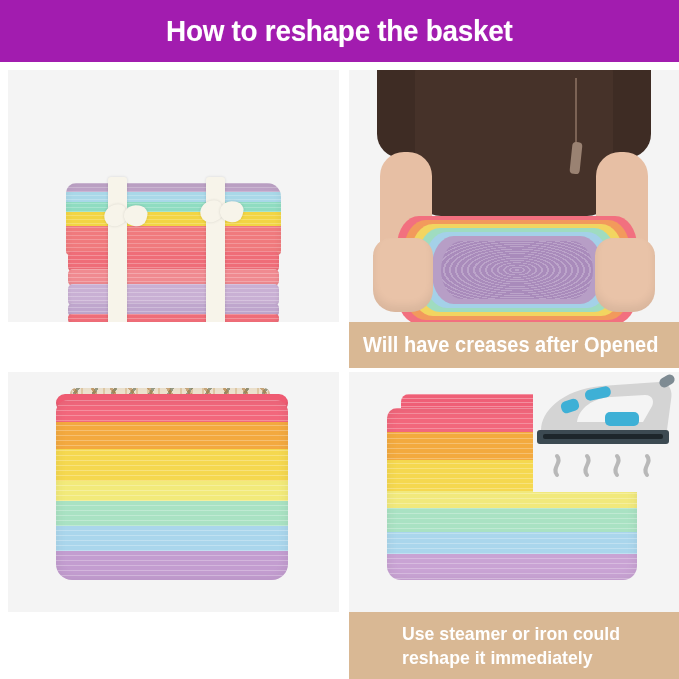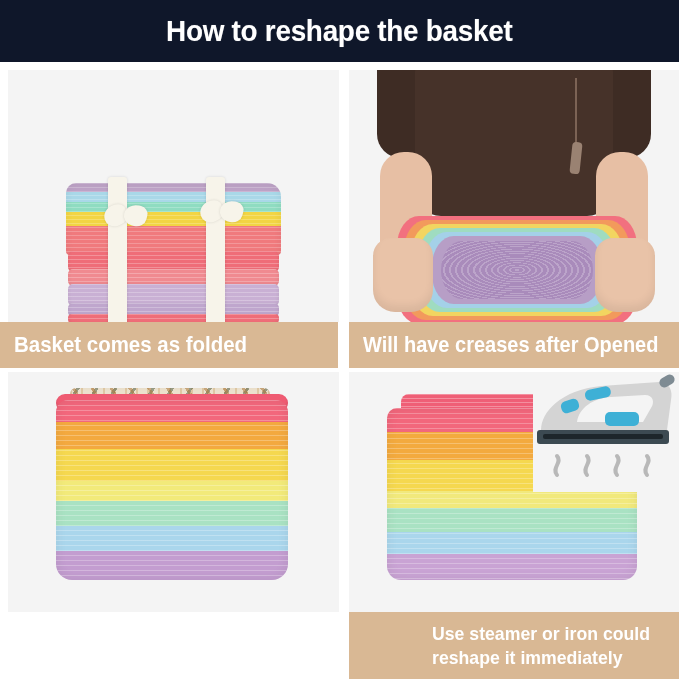--- a/index.html
+++ b/index.html
@@ -11,21 +11,21 @@
   }
   .infographic{
     position:relative;
     width:679px; height:679px;
     background:#ffffff;
   }
 
   
   .header-banner{
     position:absolute; left:0; top:0; width:679px; height:62px;
-    background:#0f172a;
+    background:#a21caf;
     display:flex; align-items:center; justify-content:center;
   }
   .header-title{
     color:#ffffff;
     font-size:30px;
     font-weight:bold;
     letter-spacing:-0.3px;
     transform:scaleX(0.93);
     white-space:nowrap;
     text-shadow:0 0 1px rgba(255,255,255,.35);
@@ -47,21 +47,21 @@
   
   .caption-bar{
     position:absolute;
     background:#d9b894;
     display:flex; align-items:center;
     padding-left:14px;
   }
   .caption-bar.c1{ left:0;    top:322px; width:338px; height:46px; }
   .caption-bar.c2{ left:349px;top:322px; width:330px; height:46px; }
   .caption-bar.c3{ left:0;    top:612px; width:338px; height:67px; flex-direction:column; justify-content:center; align-items:flex-start; }
-  .caption-bar.c4{ left:349px;top:612px; width:330px; height:67px; flex-direction:column; justify-content:center; align-items:flex-start; padding-left:83px;}
+  .caption-bar.c4{ left:349px;top:612px; width:330px; height:67px; flex-direction:column; justify-content:center; align-items:flex-start; padding-left:53px;}
 
   .caption-text{
     color:#ffffff; font-size:22px; font-weight:bold;
     transform:scaleX(0.93); transform-origin:left center;
     white-space:nowrap; line-height:1.25;
   }
   .caption-text.small{ font-size:19px; }
   .caption-bar.c2 .caption-text{ font-size:21.5px; }
 
   
@@ -323,23 +323,20 @@
             <path d="M24 84 C30 90 18 96 24 103"></path>
             <path d="M54 84 C60 90 48 96 54 103"></path>
             <path d="M84 84 C90 90 78 96 84 103"></path>
             <path d="M114 84 C120 90 108 96 114 103"></path>
           </g>
         </svg>
       </div>
     </div>
   </div>
 
-  <div class="caption-bar c1">
-    <span class="caption-text">Basket comes as folded</span>
-  </div>
 
   <div class="caption-bar c2">
     <span class="caption-text">Will have creases after Opened</span>
   </div>
 
 
   <div class="caption-bar c4">
     <span class="caption-text small">Use steamer or iron could</span>
     <span class="caption-text small">reshape it immediately</span>
   </div>

